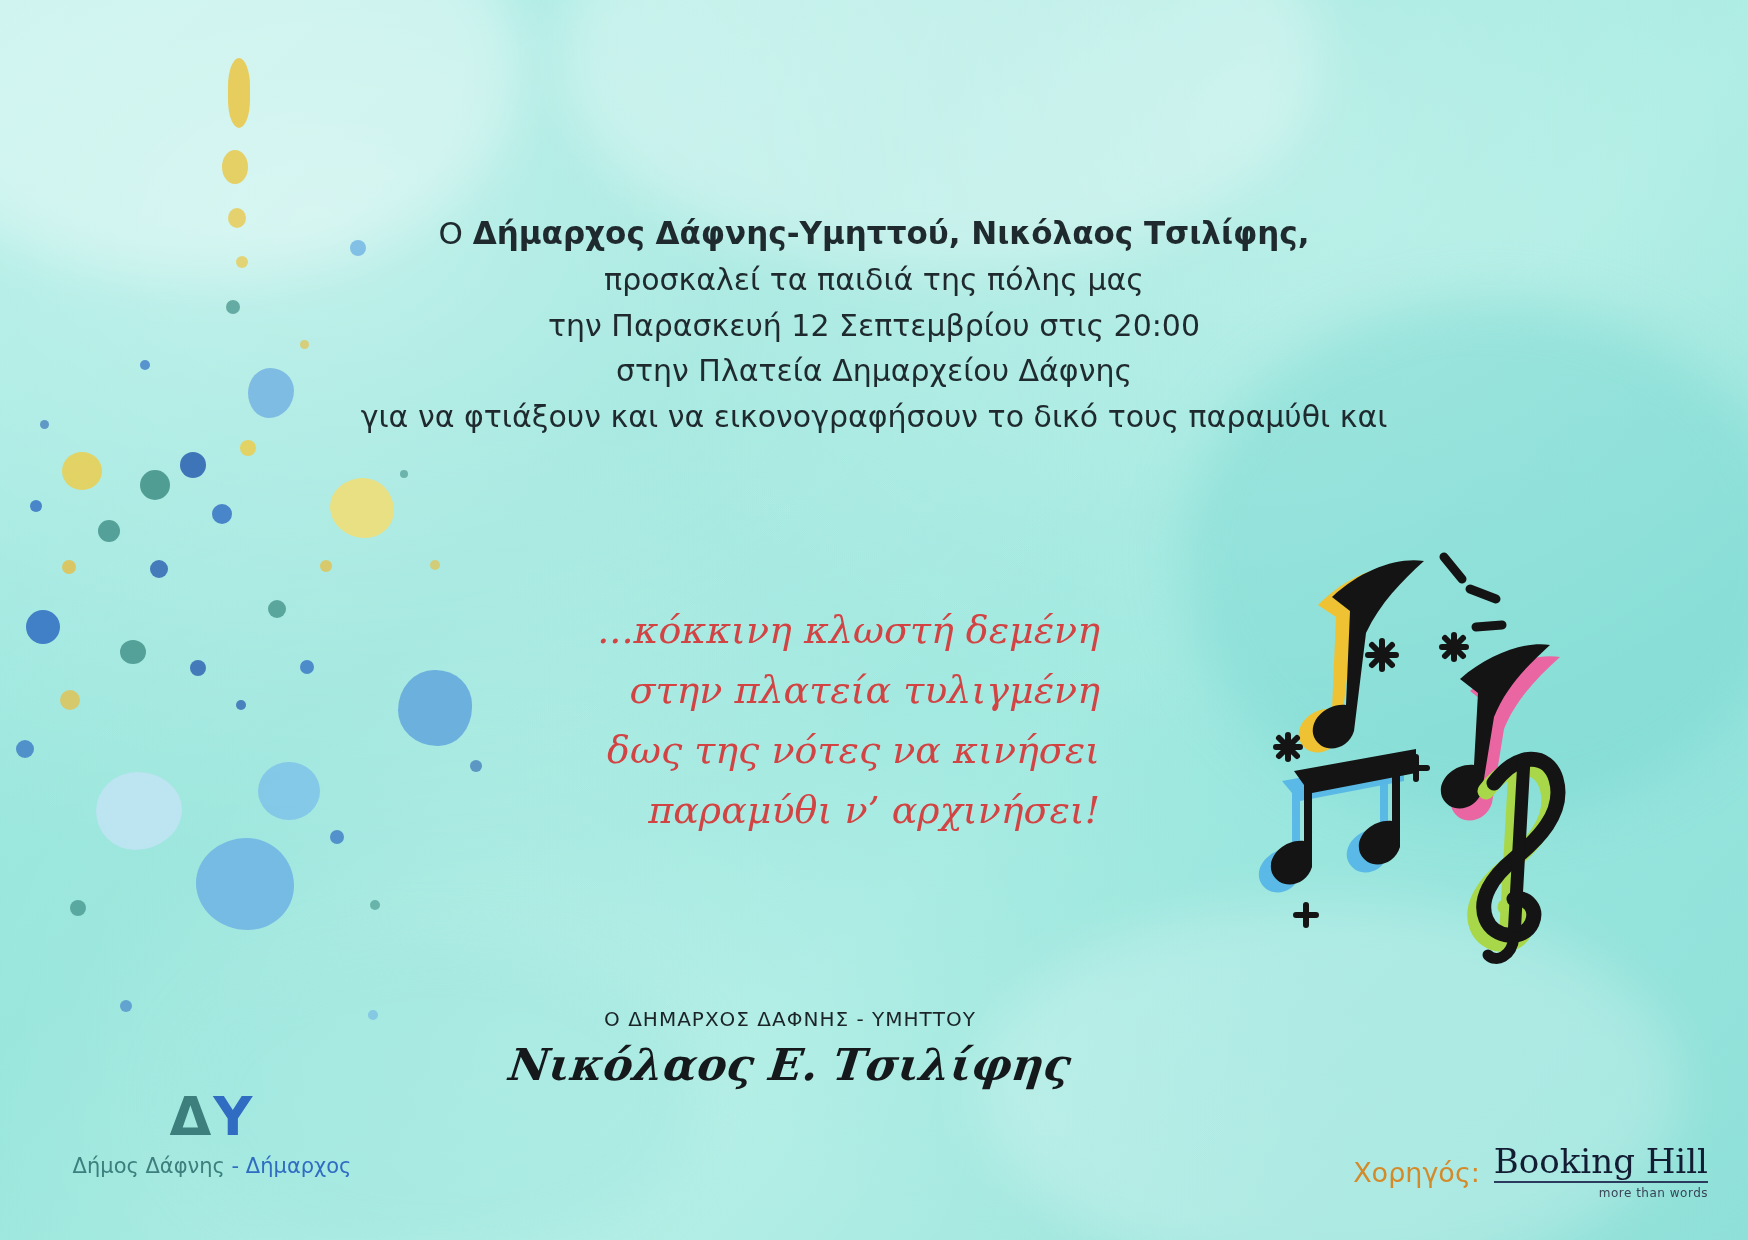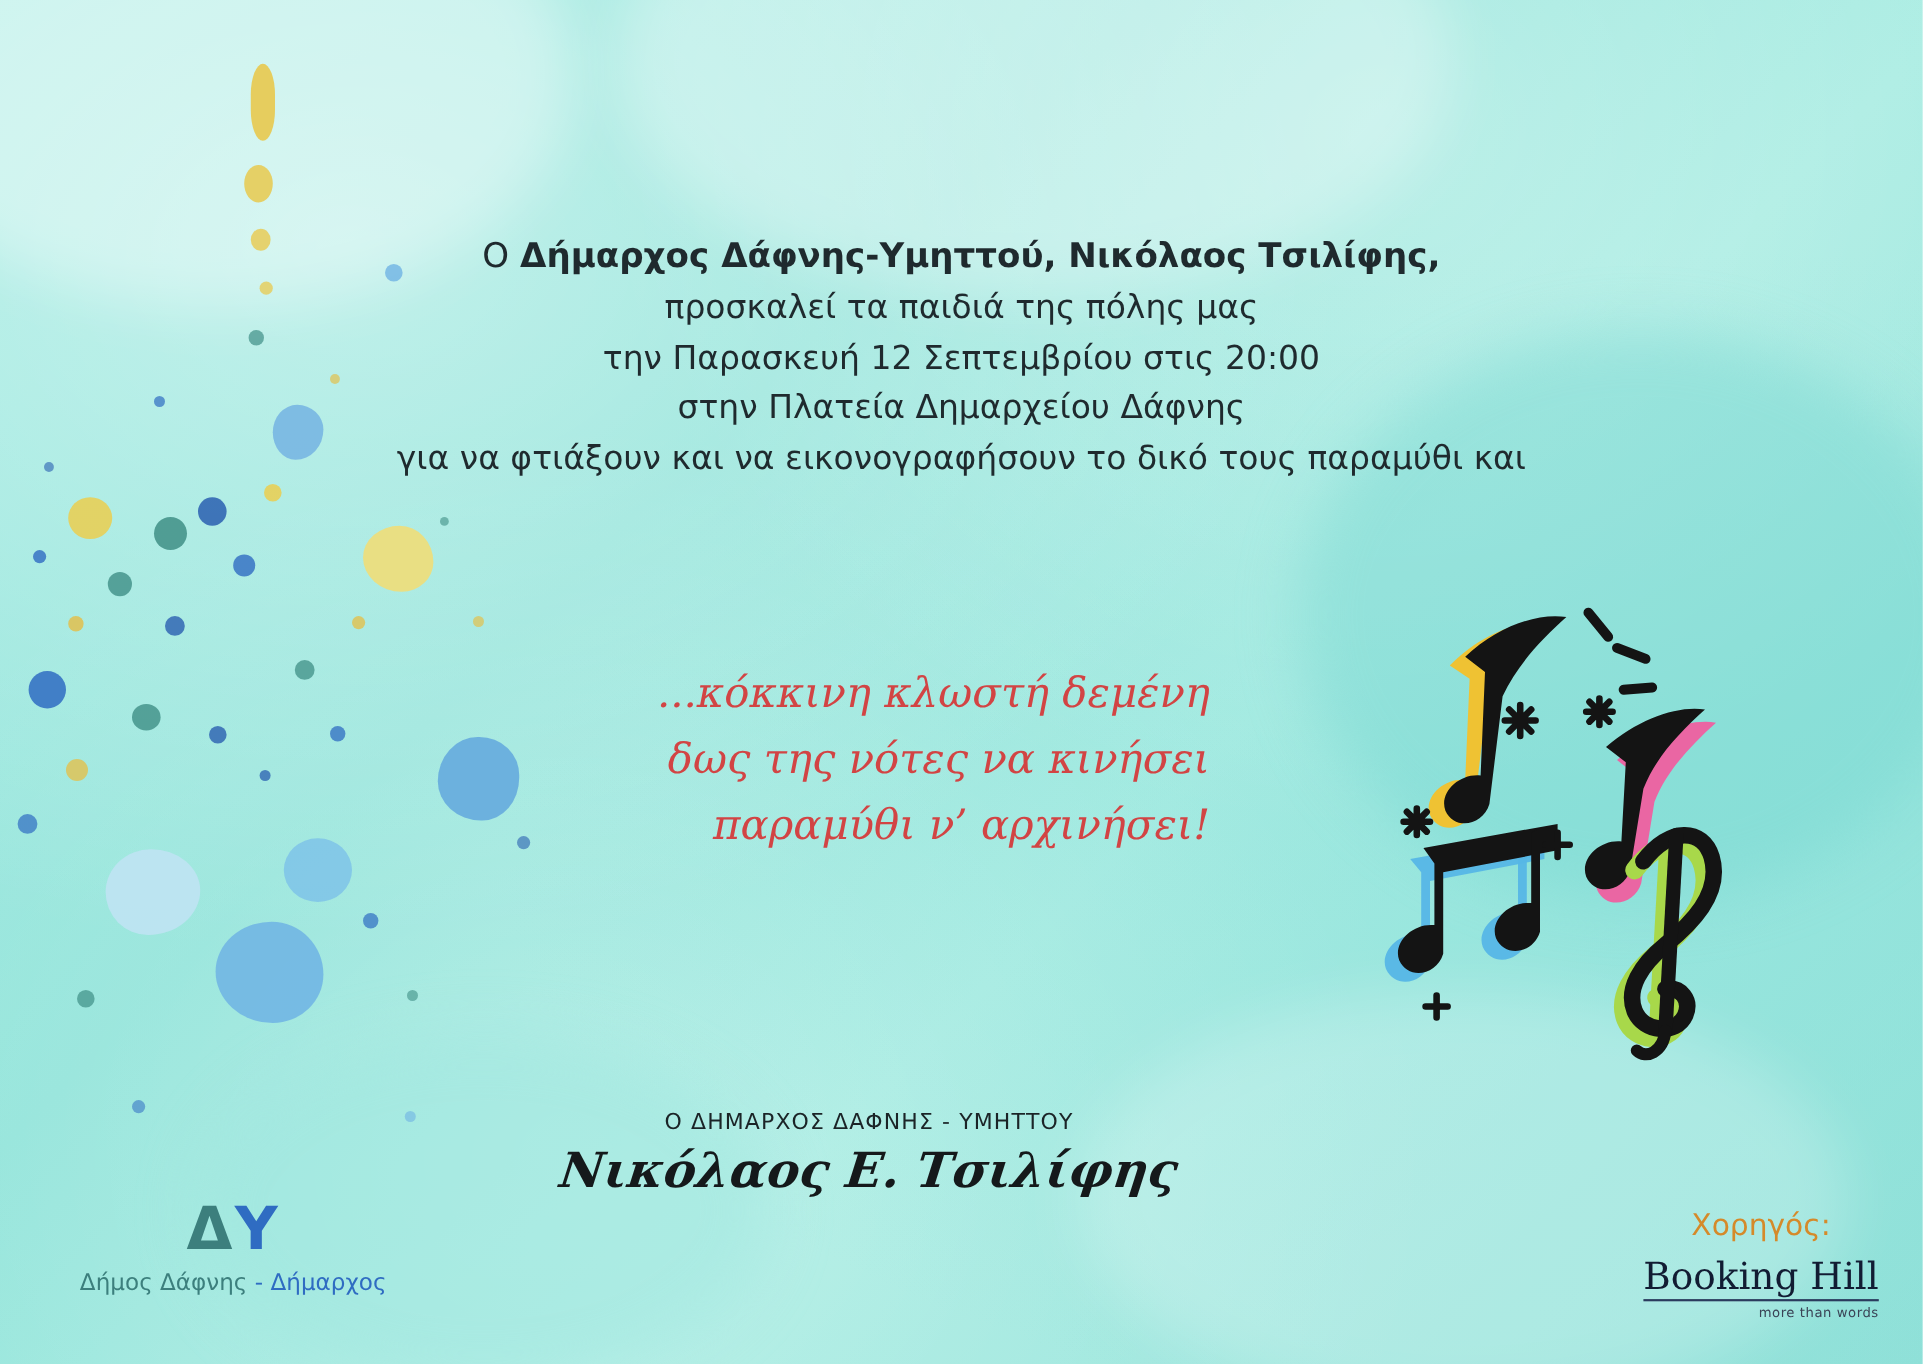--- a/index.html
+++ b/index.html
@@ -147,21 +147,20 @@
   .muni-name .part-a { color: #3c7f7d; }
 
   
   .sponsor {
     position: absolute;
     right: 40px;
     bottom: 40px;
     display: flex;
     align-items: center;
     gap: 14px;
-    flex-direction: column;
   }
   .sponsor-label {
     font-family: "DejaVu Sans", sans-serif;
     font-size: 27px;
     color: #d58a2a;
   }
   .sponsor-logo {
     text-align: left;
   }
   .sponsor-logo-main {
@@ -254,20 +253,21 @@
       <span class="plain">Ο </span><span>Δήμαρχος Δάφνης-Υμηττού, Νικόλαος Τσιλίφης,</span>
     </div>
     <div>προσκαλεί τα παιδιά της πόλης μας</div>
     <div>την Παρασκευή 12 Σεπτεμβρίου στις 20:00</div>
     <div>στην Πλατεία Δημαρχείου Δάφνης</div>
     <div>για να φτιάξουν και να εικονογραφήσουν το δικό τους παραμύθι και</div>
   </div>
 
   <div class="verse">
     <div>...κόκκινη κλωστή δεμένη</div>
+    <div>στην πλατεία τυλιγμένη</div>
     <div>δως της νότες να κινήσει</div>
     <div>παραμύθι ν’ αρχινήσει!</div>
   </div>
 
   <div class="music-art">
     <svg viewBox="0 0 380 430" width="380" height="430" xmlns="http://www.w3.org/2000/svg">
 
       <path d="M70 60 C100 30 135 18 160 22 C140 40 118 62 104 92 L92 190 C86 210 60 214 52 196 C46 180 64 162 84 164 L88 72 Z" fill="#f4c02a" opacity="0.95"></path>
 
       <path d="M84 52 C114 24 150 12 176 16 C154 36 132 58 118 88 L106 186 C100 206 74 210 66 192 C60 176 78 158 98 160 L102 66 Z" fill="#141414"></path>

